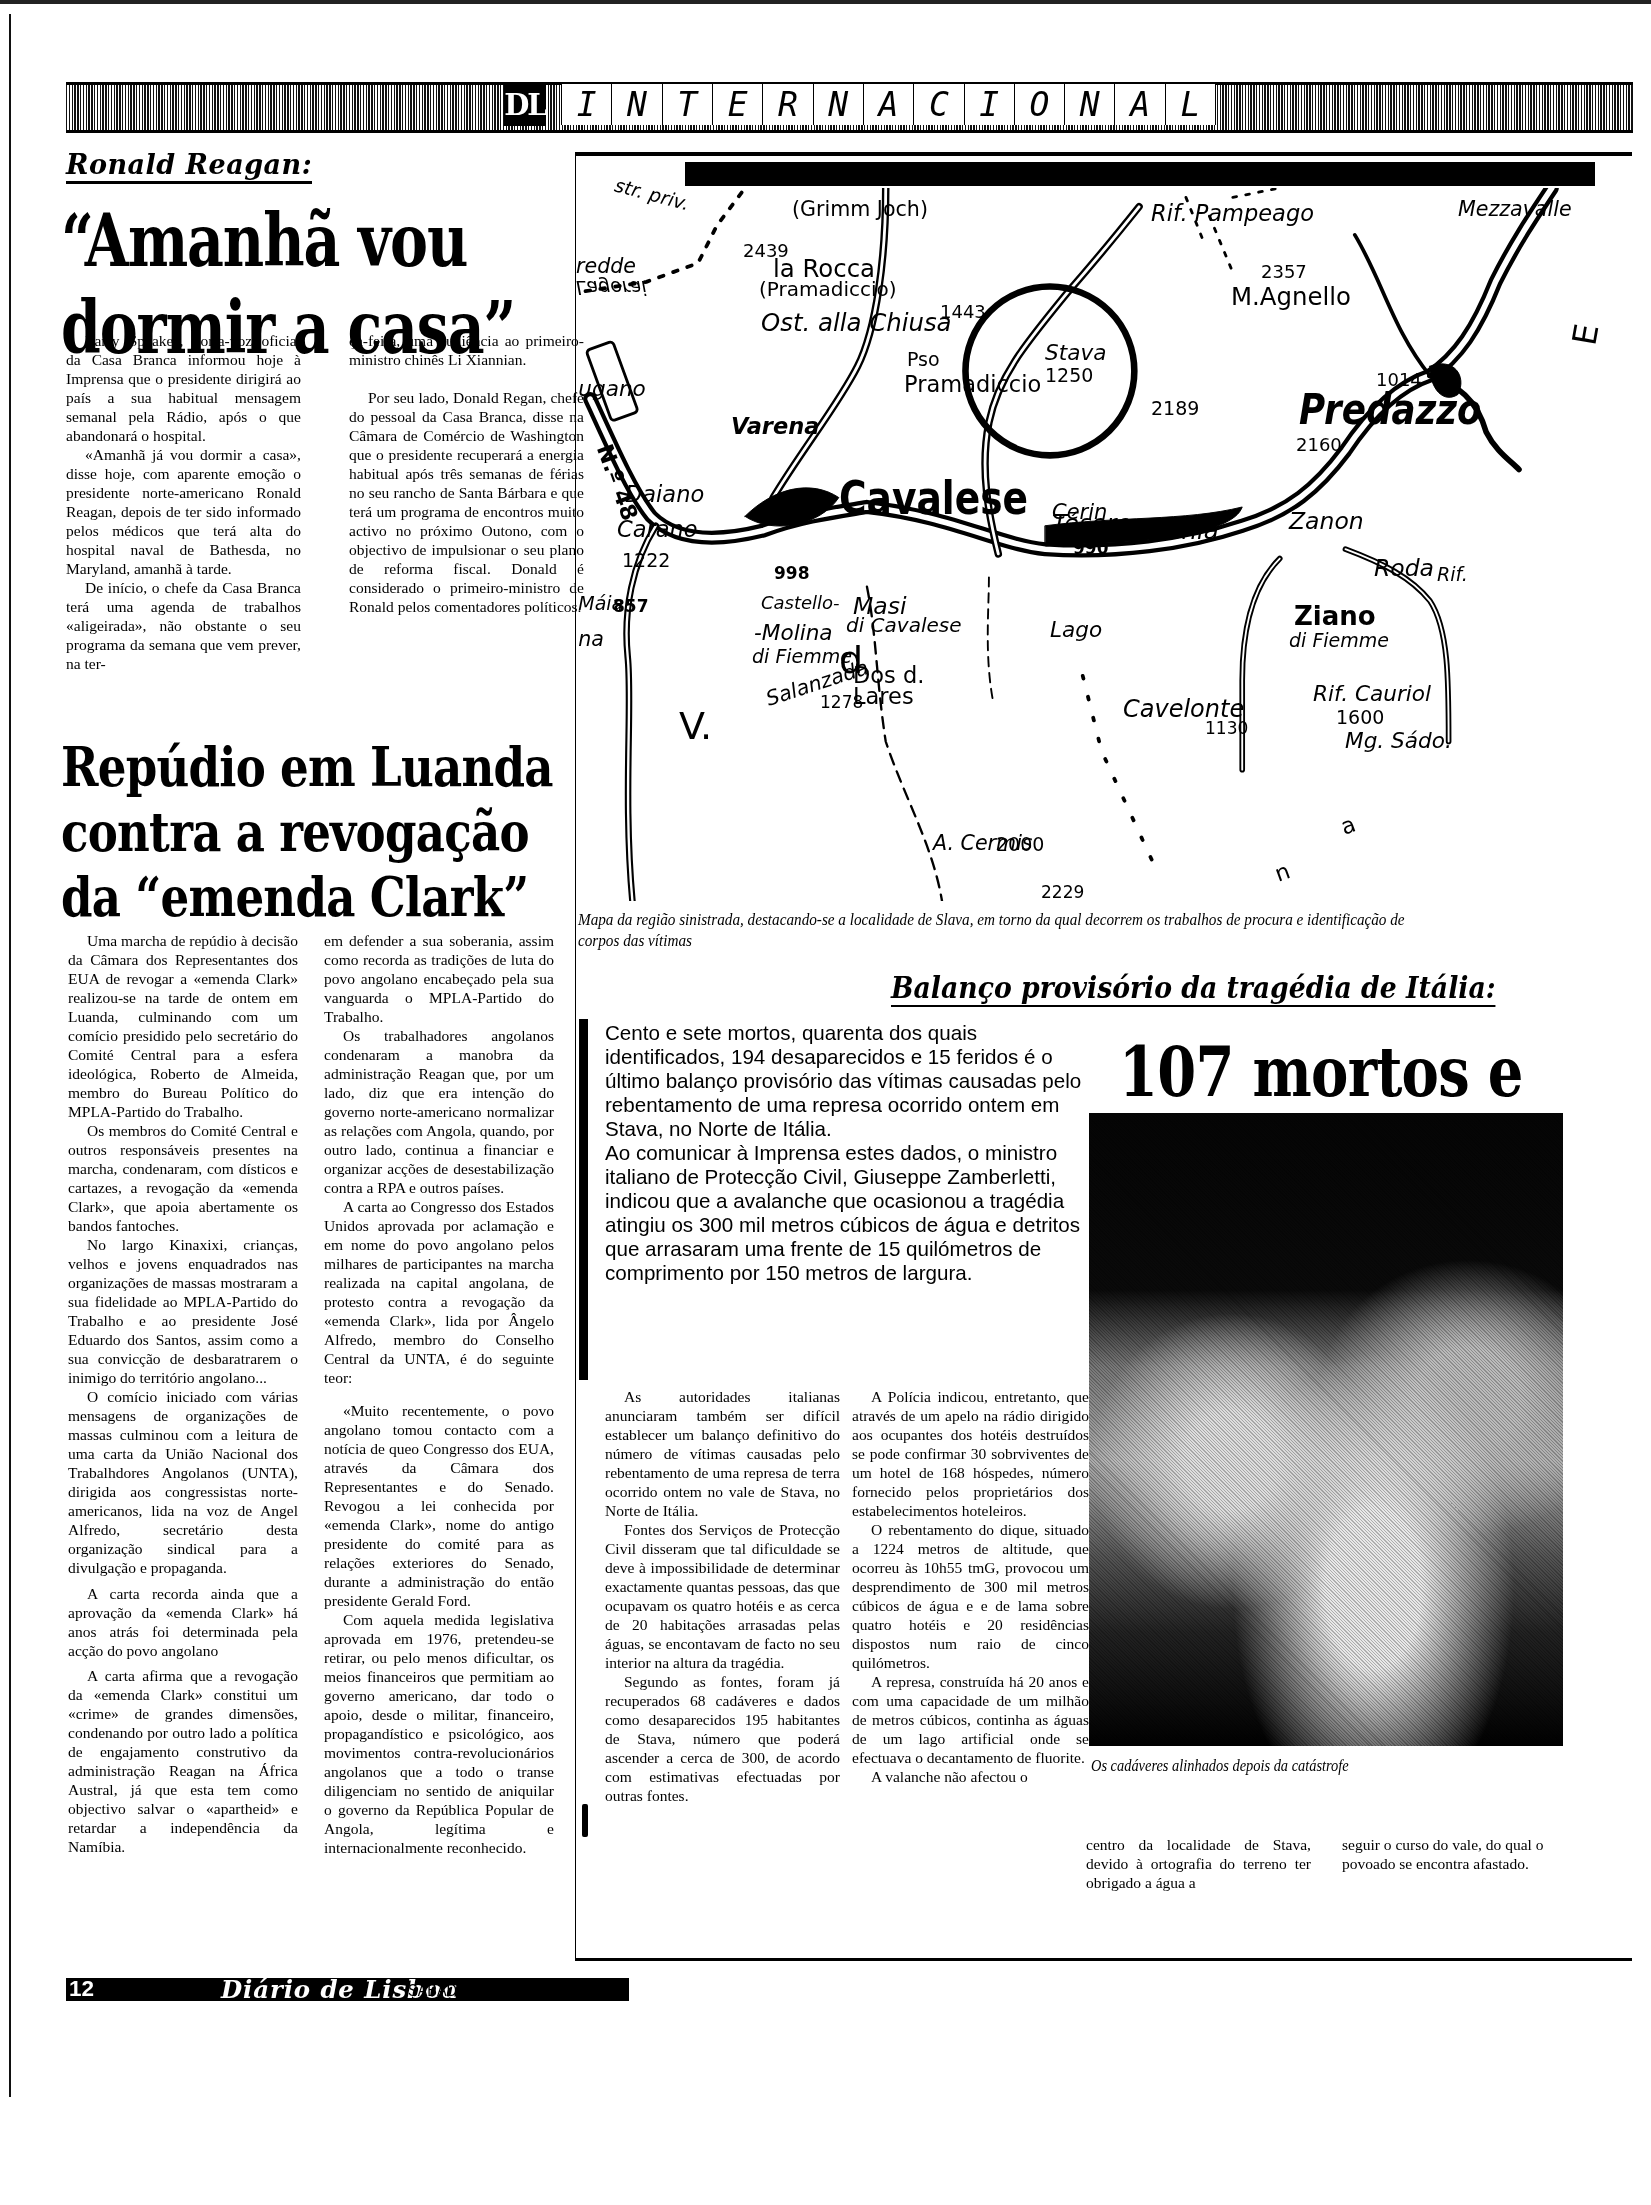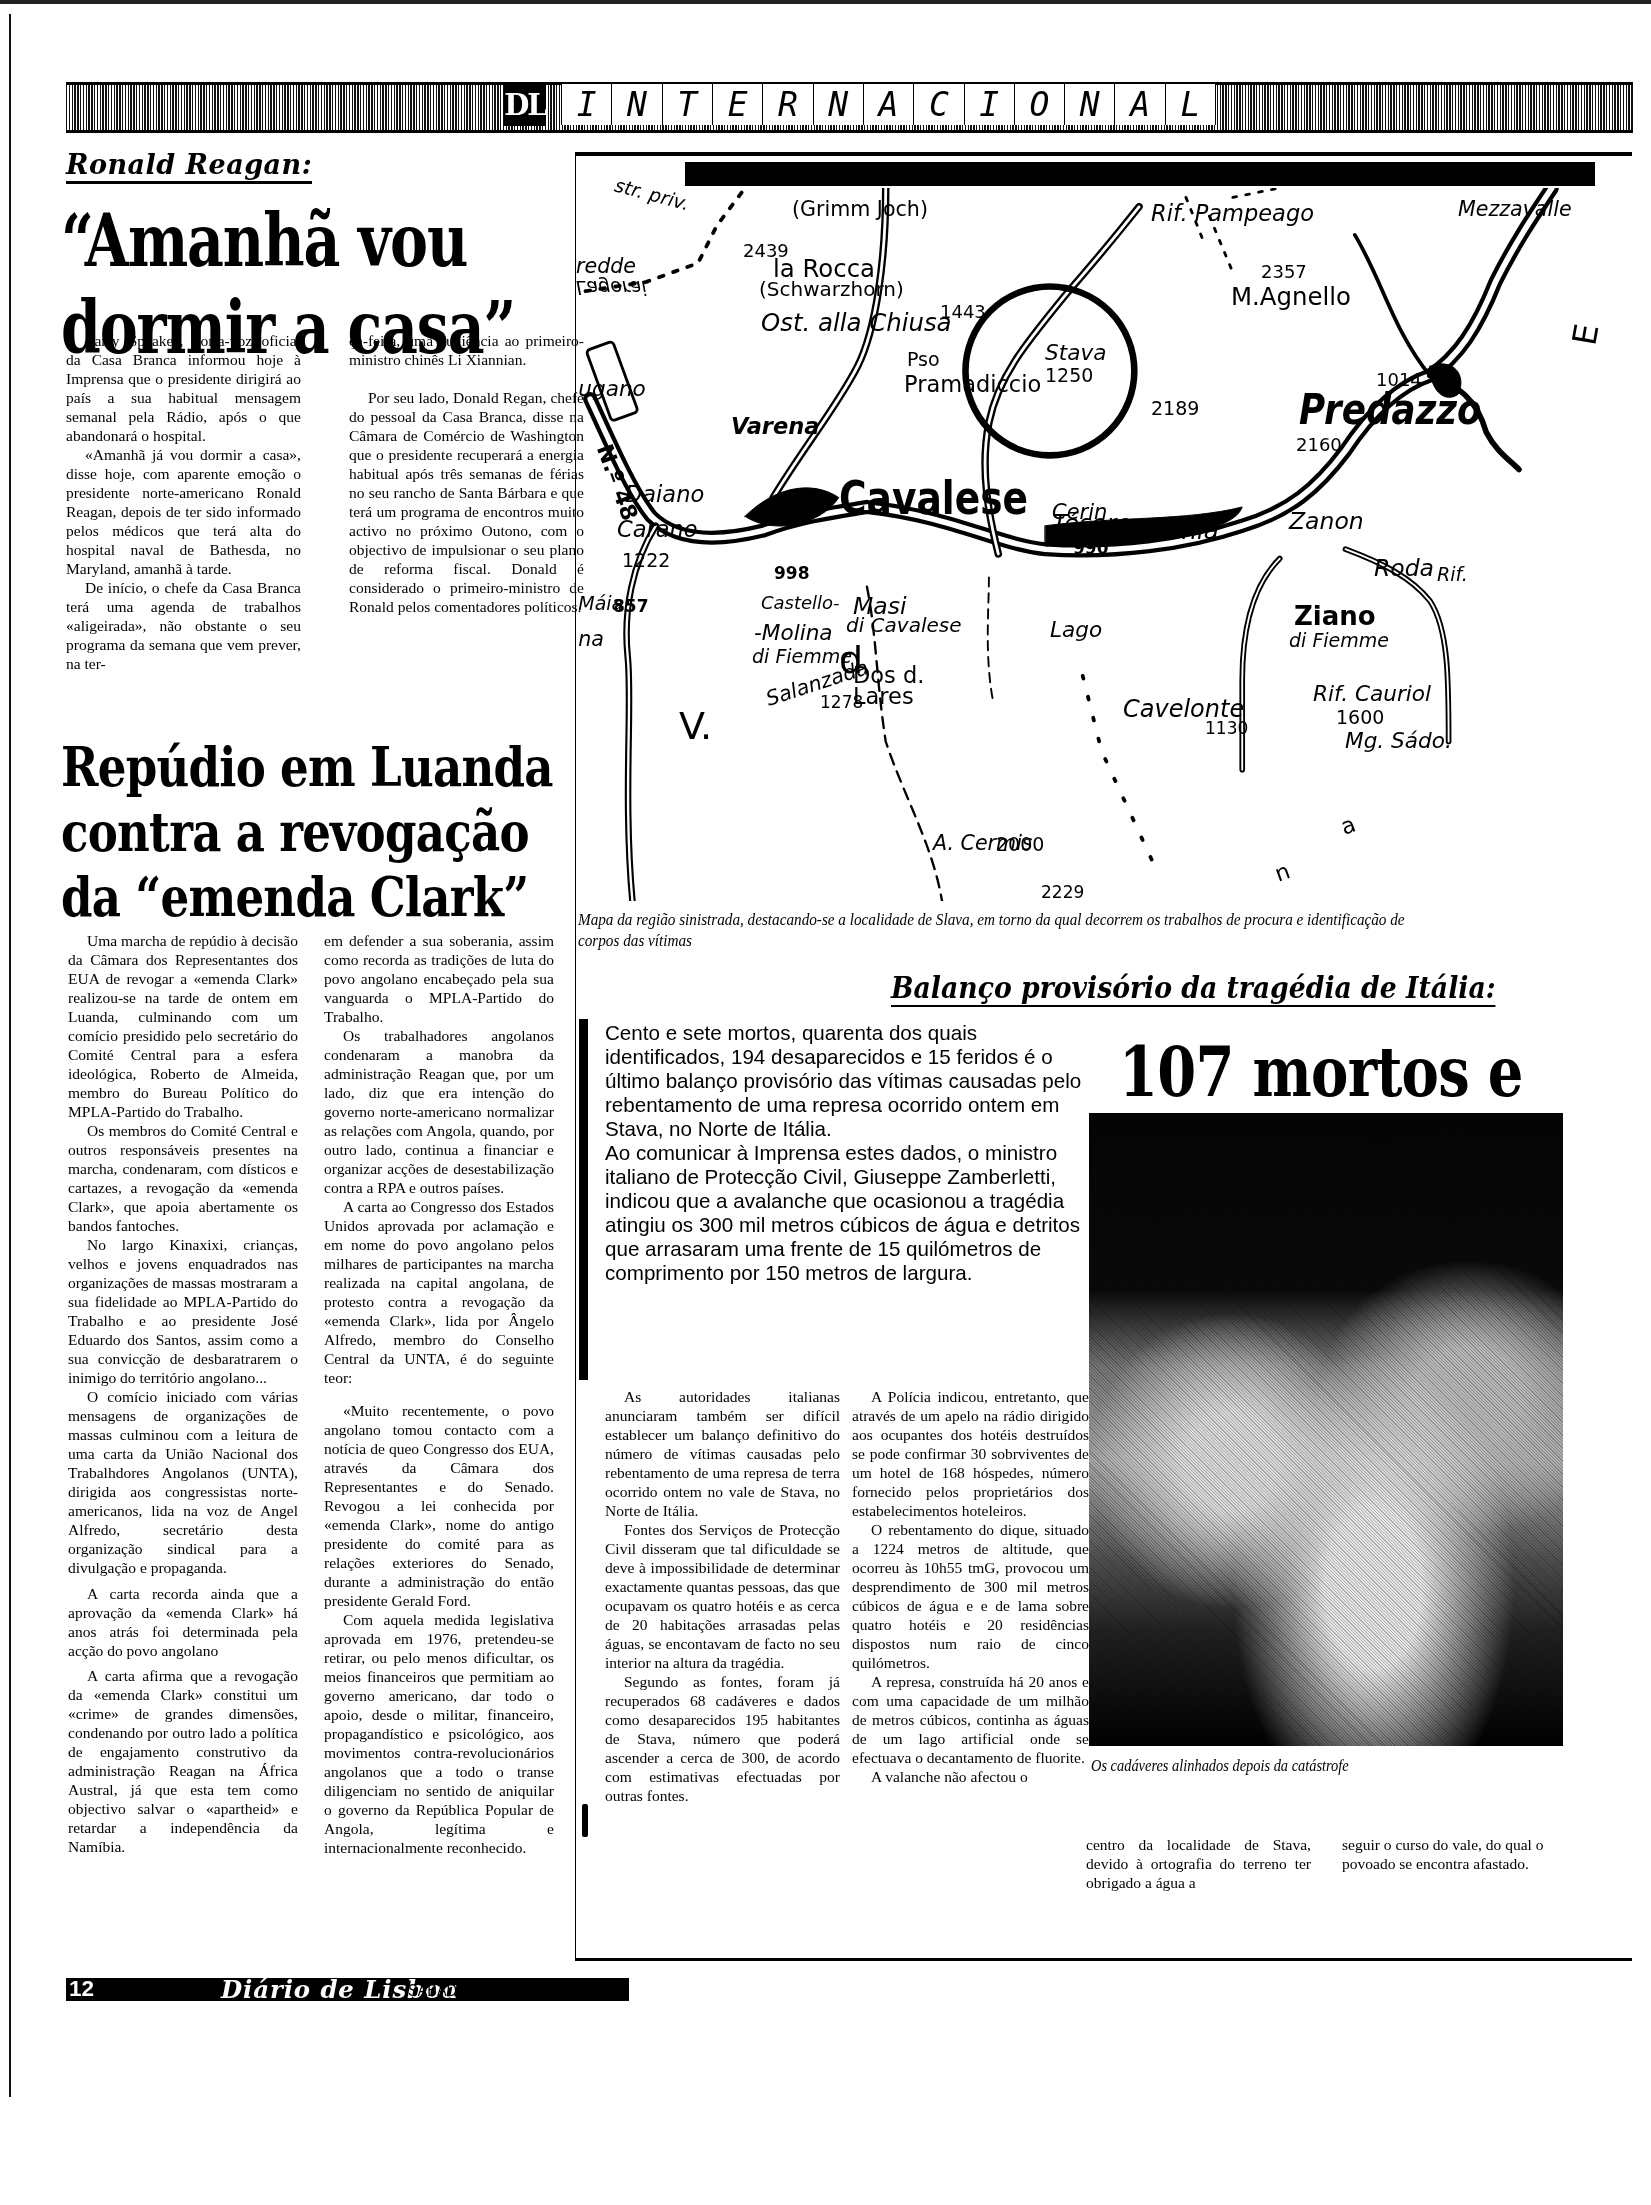--- a/index.html
+++ b/index.html
@@ -172,21 +172,21 @@
     <g transform="translate(40 340) rotate(70)">
       <rect x="0" y="-40" width="160" height="60" fill="#fff" stroke="#000" stroke-width="6" rx="8"></rect>
     </g>
   </svg>
   <span class="map-label ml-it" style="left:38px;top:-4.7px;font-size:19px;transform:rotate(15deg)">str. priv.</span>
   <span class="map-label" style="left:216px;top:9.4px;font-size:20.6px">(Grimm Joch)</span>
   <span class="map-label ml-it" style="left:575px;top:11.7px;font-size:22.5px">Rif. Pampeago</span>
   <span class="map-label ml-it" style="left:882px;top:9.4px;font-size:20.6px">Mezzavalle</span>
   <span class="map-label" style="left:167px;top:52px;font-size:18px">2439</span>
   <span class="map-label" style="left:197px;top:66px;font-size:24.4px">la Rocca</span>
-  <span class="map-label" style="left:183px;top:89px;font-size:20px">(Schwarzhorn)</span>
+  <span class="map-label" style="left:183px;top:89px;font-size:20px">(Pramadiccio)</span>
   <span class="map-label ml-it" style="left:0px;top:66px;font-size:20.6px">redde</span>
   <span class="map-label ml-it" style="left:0px;top:89px;font-size:19px;transform:scaleY(-1)">Lagorai</span>
   <span class="map-label ml-it" style="left:185px;top:120px;font-size:24.4px">Ost. alla Chiusa</span>
   <span class="map-label" style="left:364px;top:113px;font-size:18px">1443</span>
   <span class="map-label ml-it" style="left:469px;top:152px;font-size:21.6px">Stava</span>
   <span class="map-label" style="left:469px;top:176px;font-size:19px">1250</span>
   <span class="map-label" style="left:685px;top:73px;font-size:18px">2357</span>
   <span class="map-label" style="left:655px;top:94px;font-size:24.4px">M.Agnello</span>
   <span class="map-label" style="left:800px;top:181px;font-size:18px">1014</span>
   <span class="map-label ml-it" style="left:723px;top:197px;font-size:42px;font-weight:bold;transform:scaleX(0.85);transform-origin:left">Predazzo</span>

